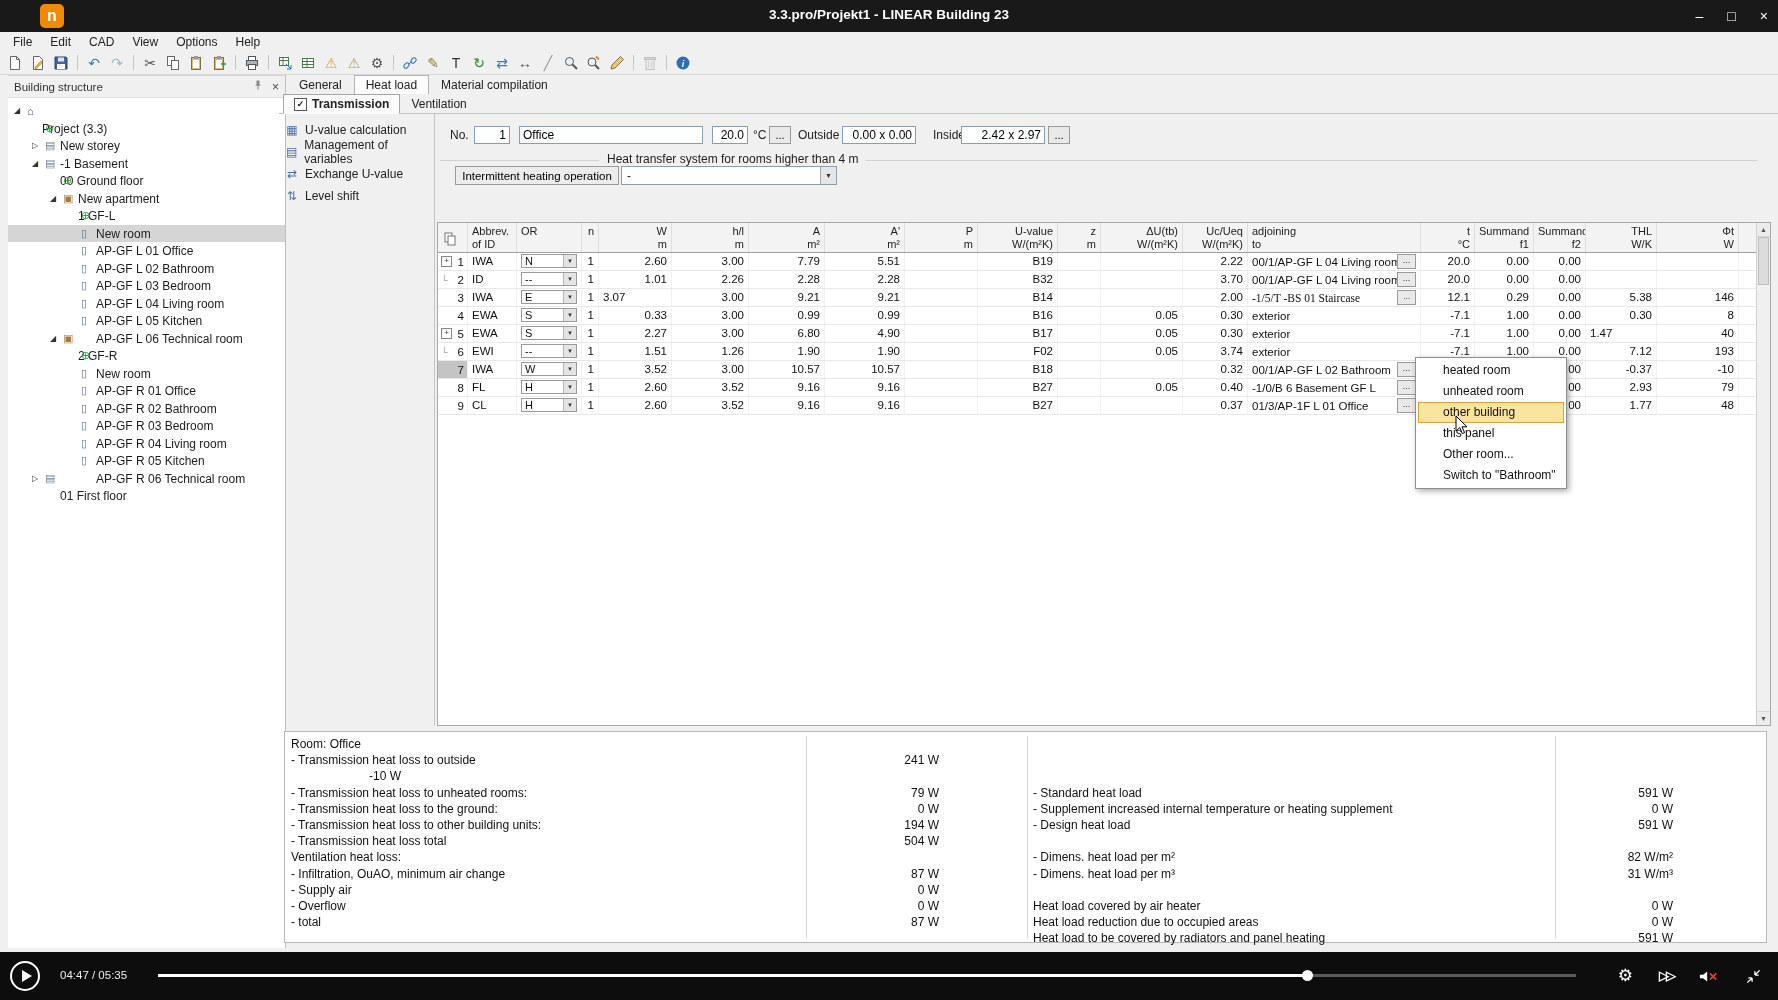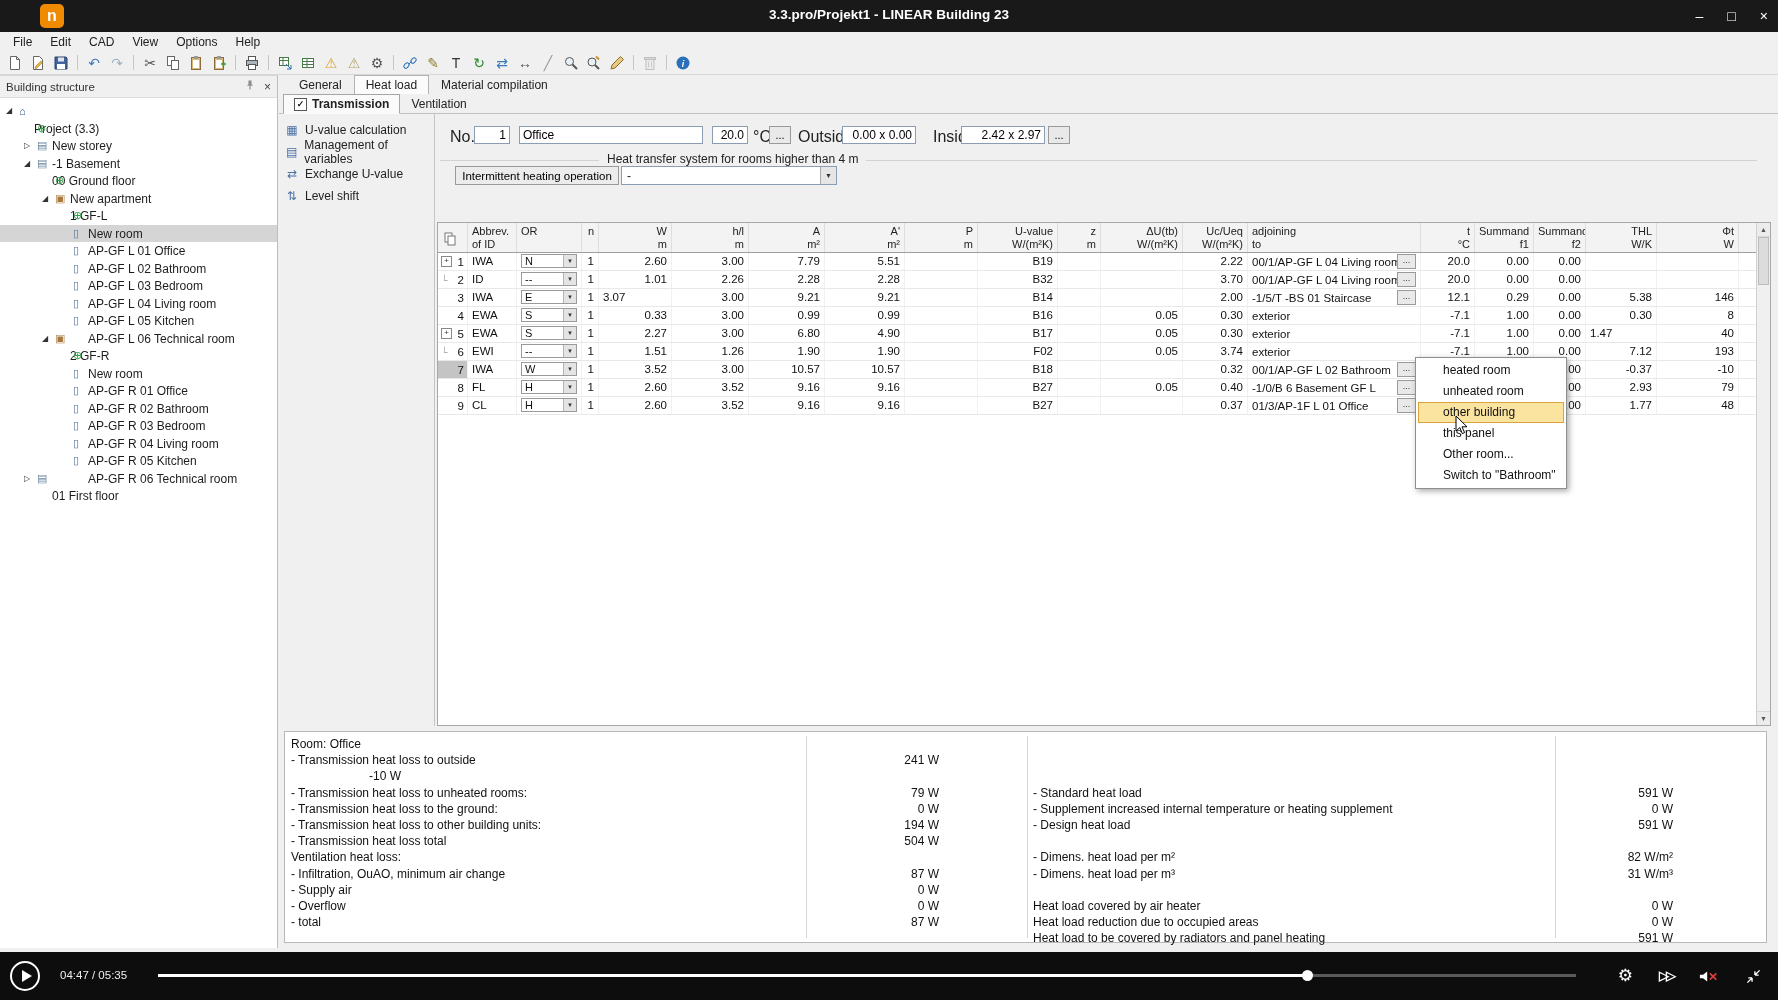--- a/index.html
+++ b/index.html
@@ -16,21 +16,21 @@
   #menubar{position:absolute;top:32px;left:0;right:0;height:19px;background:#f0f0f0;display:flex;align-items:center;padding-left:4px;}
   .menu-item{padding:0 9px;font-size:12px;}
   #toolbar{position:absolute;top:51px;left:0;right:0;height:24px;background:#f0f0f0;border-bottom:1px solid #d8d8d8;
            display:flex;align-items:center;padding-left:4px;gap:1px;box-sizing:border-box;}
   .tb-btn{width:22px;height:21px;border:none;background:transparent;display:flex;align-items:center;justify-content:center;padding:0;}
   .tb-btn.disabled{opacity:.4;}
   .tb-glyph{font-size:14px;line-height:14px;color:#444;}
   .tb-sep{width:1px;height:15px;background:#c6c6c6;margin:0 4px;}
   .ic{width:16px;height:16px;display:block;}
   
-  #left-panel{position:absolute;left:0;top:75px;width:278px;height:873px;background:#fff;
+  #left-panel{position:absolute;left:8px;top:75px;width:278px;height:873px;background:#fff;
               border-right:1px solid #bdbdbd;border-top:1px solid #d5d5d5;box-sizing:border-box;}
   #lp-header{height:21px;background:#f0f0f0;border-bottom:1px solid #ddd;display:flex;align-items:center;padding:0 6px;}
   #lp-title{flex:1;font-size:11.5px;color:#333;}
   #lp-pin svg{width:12px;height:12px;}
   #lp-close{margin-left:8px;font-size:12px;color:#444;}
   #tree{position:absolute;top:24px;left:0;right:0;bottom:0;padding-top:2px;}
   .tree-row{height:17.5px;display:flex;align-items:center;white-space:nowrap;}
   .tree-row.sel{background:#d5d5d5;}
   .tree-exp{width:13px;font-size:8px;color:#333;flex:none;}
   .tree-ico{width:15px;font-size:11px;flex:none;}
@@ -44,21 +44,21 @@
            display:flex;align-items:flex-end;padding-left:4px;box-sizing:content-box;}
   .subtab{display:flex;align-items:center;gap:5px;padding:2px 10px;font-size:12px;border:1px solid transparent;position:relative;top:1px;}
   .subtab.active{background:#fafafa;border-color:#a6a6a6;border-bottom-color:#fafafa;font-weight:bold;}
   .cb{width:11px;height:11px;border:1px solid #555;background:#fff;font-size:9px;line-height:10px;text-align:center;color:#111;}
   #side-options{position:absolute;left:0;top:44px;width:154px;}
   .side-opt{display:flex;align-items:center;gap:6px;height:22px;padding-left:6px;font-size:12px;}
   .so-ico{color:#4a6fa5;font-size:12px;width:14px;text-align:center;}
   #vdivider{position:absolute;left:155px;top:38px;width:1px;height:613px;background:#c5c5c5;}
   
   #pane{position:absolute;left:157px;top:38px;width:1335px;height:613px;}
-  .flabel{position:absolute;font-size:16px;color:#222;}
+  .flabel{position:absolute;font-size:12px;color:#222;}
   .finput{position:absolute;height:18px;border:1px solid #8a9db3;background:#fff;
           font-family:"Liberation Sans",sans-serif;font-size:12px;padding:0 3px;box-sizing:border-box;}
   .fbtn{position:absolute;height:18px;border:1px solid #9a9a9a;background:#e9e9e9;font-size:11px;padding:0;line-height:10px;}
   .gline{position:absolute;left:4px;right:14px;top:47px;height:1px;background:#d2d2d2;}
   .gtext{position:absolute;left:163px;top:39px;background:#f0f0f0;padding:0 8px;font-size:12px;color:#222;z-index:2;}
   #btn-intermittent{position:absolute;left:19px;top:53px;width:164px;height:19px;border:1px solid #9a9a9a;background:#ececec;font-size:11.5px;font-family:"Liberation Sans",sans-serif;}
   #dd-heating{position:absolute;left:185px;top:53px;width:216px;height:19px;border:1px solid #8a9db3;background:#fff;display:flex;align-items:center;box-sizing:border-box;}
   #dd-heating .ddval{flex:1;padding-left:5px;font-size:12px;}
   #dd-heating .ddarr{width:15px;align-self:stretch;background:#e6e6e6;border-left:1px solid #aaa;font-size:7px;line-height:17px;text-align:center;color:#333;}
   
@@ -681,21 +681,21 @@
               <div class="tc" style="width: 17px; text-align: right;">1</div>
               <div class="tc" style="width: 73px; text-align: left;">3.07</div>
               <div class="tc" style="width: 77px; text-align: right;">3.00</div>
               <div class="tc" style="width: 76px; text-align: right;">9.21</div>
               <div class="tc" style="width: 80px; text-align: right;">9.21</div>
               <div class="tc" style="width: 73px; text-align: right;"></div>
               <div class="tc" style="width: 80px; text-align: right;">B14</div>
               <div class="tc" style="width: 43px; text-align: right;"></div>
               <div class="tc" style="width: 82px; text-align: right;"></div>
               <div class="tc" style="width: 65px; text-align: right;">2.00</div>
-              <div class="tc adjcell" style="width: 173px;">
+              <div class="tc adjcell" style="width: 173px; font-family: Liberation Serif, serif;">
                 <span class="adjtext">-1/5/T -BS 01 Staircase</span>
                 <span class="adjbtn">...</span>
               </div>
               <div class="tc" style="width: 54px; text-align: right;">12.1</div>
               <div class="tc" style="width: 59px; text-align: right;">0.29</div>
               <div class="tc" style="width: 52px; text-align: right;">0.00</div>
               <div class="tc" style="width: 71px; text-align: right;">5.38</div>
               <div class="tc" style="width: 82px; text-align: right;">146</div>
               <div class="tc" style="flex: 1 1 0%; border-right: none;"></div>
             </div>

